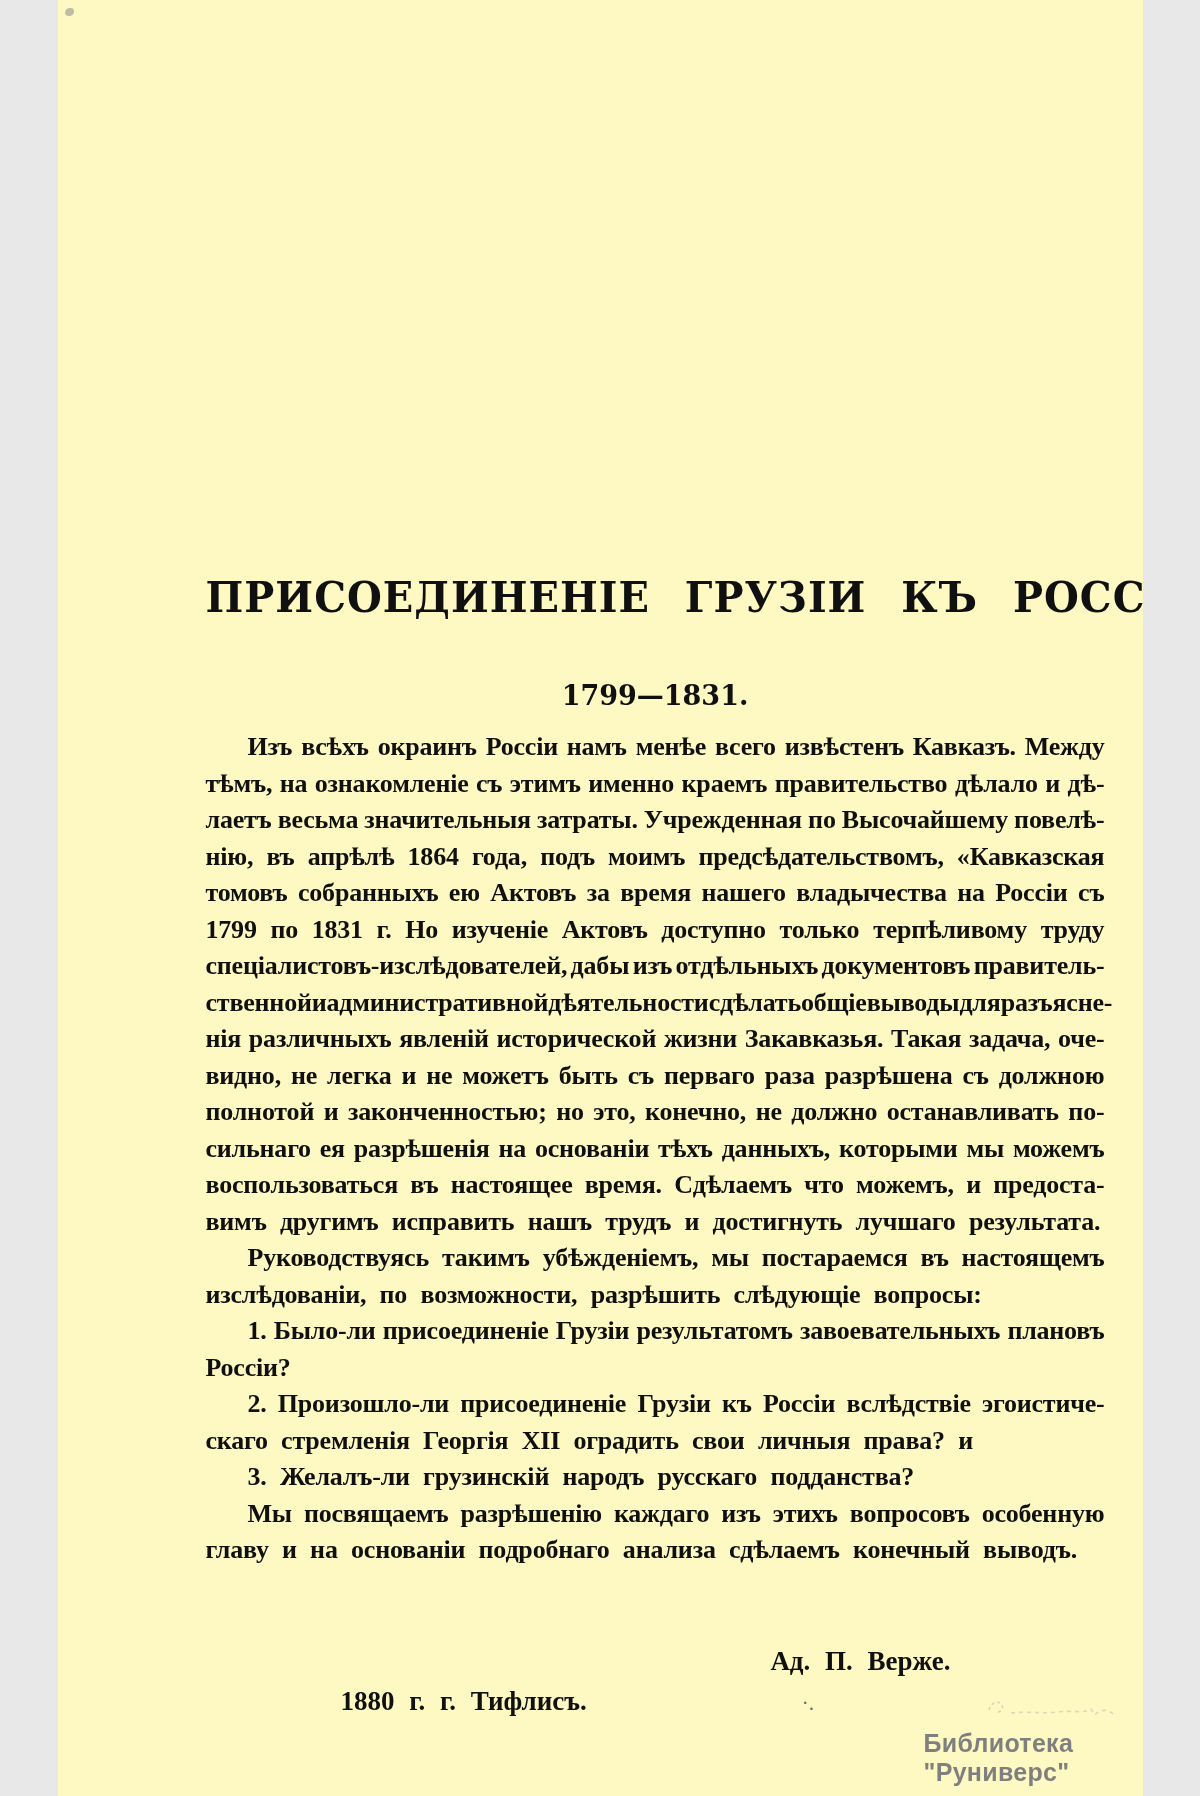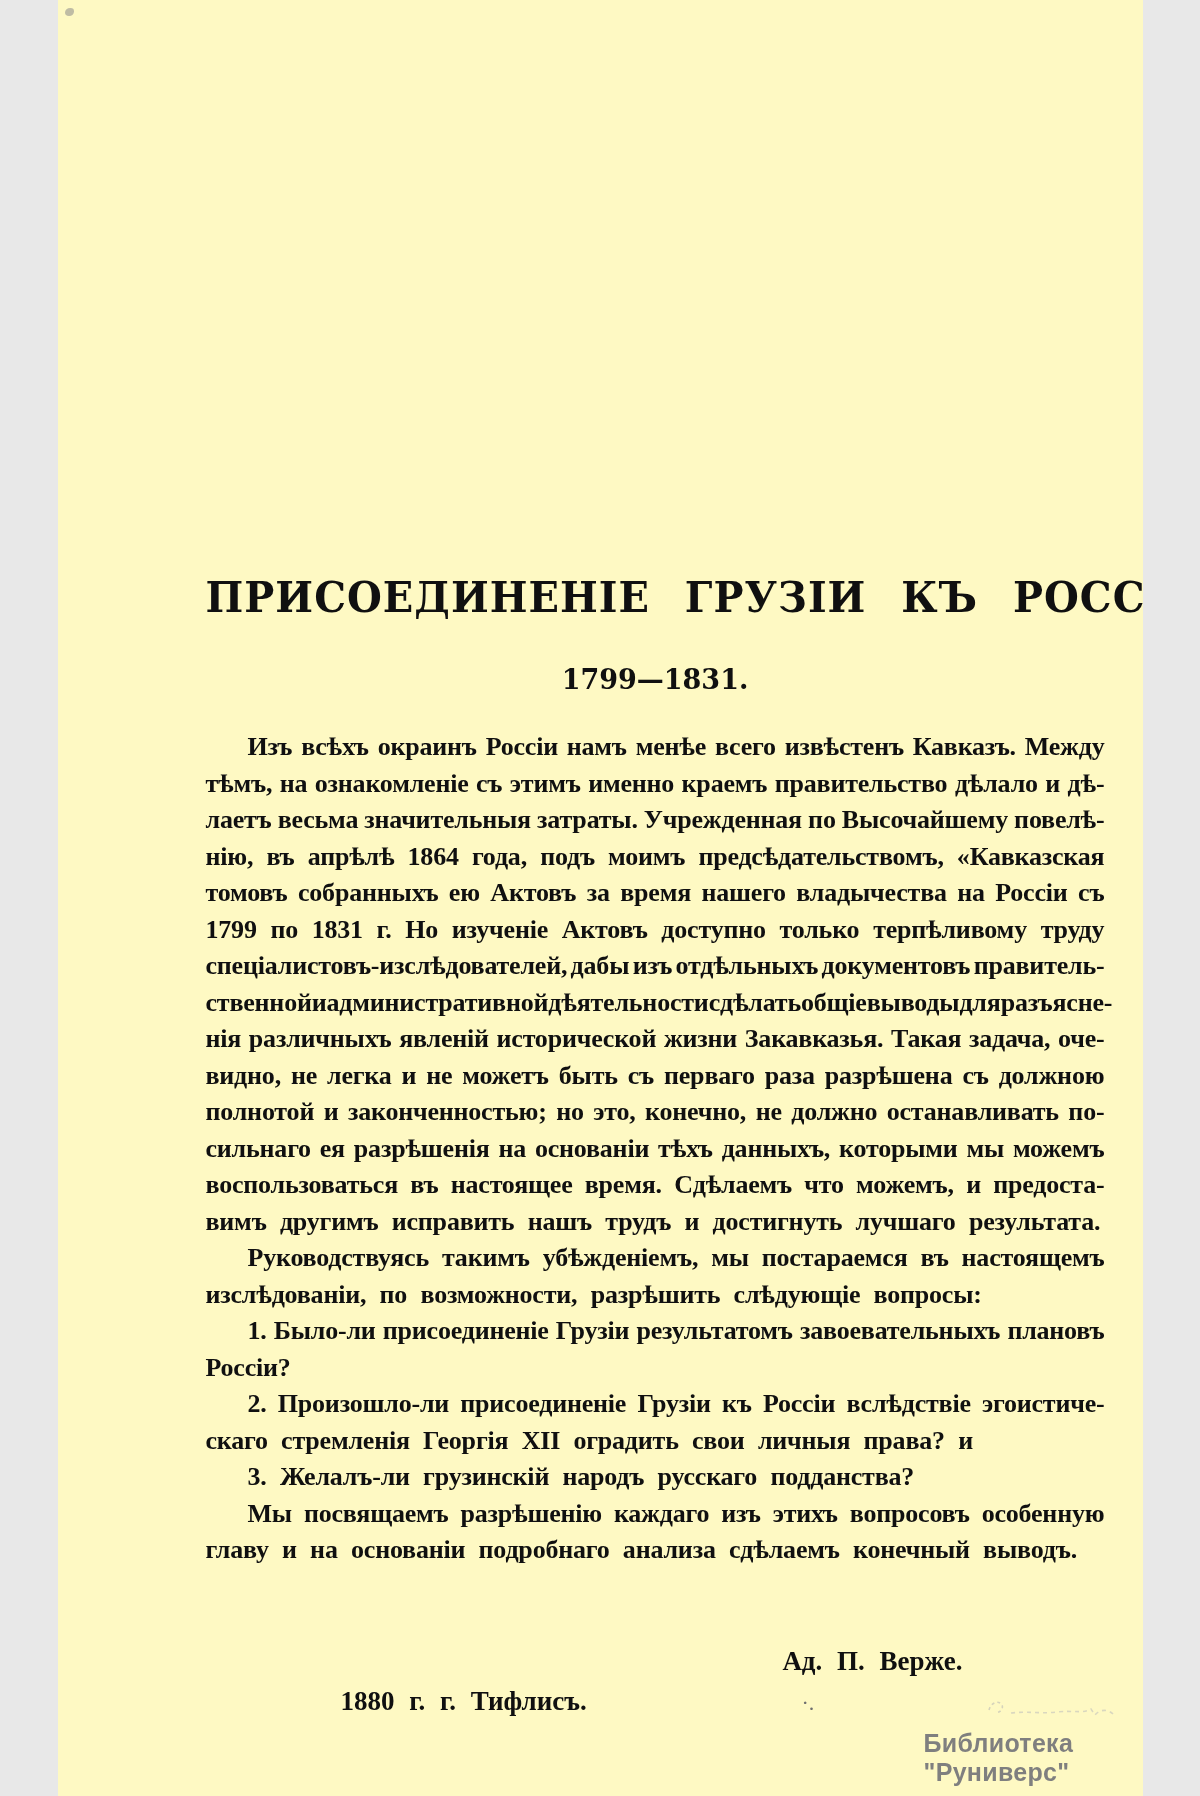--- a/index.html
+++ b/index.html
@@ -18,21 +18,21 @@
     font-weight:bold;
     font-size:40px;
     letter-spacing:1px;
     word-spacing:20px;
     text-align:center;
     white-space:nowrap;
     transform:scaleY(1.06);
     transform-origin:center top;
   }
   .subtitle {
-    position:absolute; left:148px; top:664px; width:899px;
+    position:absolute; left:148px; top:680px; width:899px;
     margin:0;
     font-family:"DejaVu Serif", serif;
     font-weight:bold;
     font-size:27px;
     text-align:center;
   }
   .body-text {
     position:absolute; left:148px; top:729px; width:899px;
     font-family:"Liberation Serif", serif;
     font-weight:bold;
@@ -45,21 +45,21 @@
     white-space:nowrap;
   }
   .line.just {
     display:flex;
     justify-content:space-between;
     align-items:baseline;
   }
   .line.end { word-spacing:7px; }
   .line.indent { padding-left:42px; box-sizing:border-box; }
   .signature {
-    position:absolute; right:180px; top:1646px;
+    position:absolute; right:192px; top:1646px;
     font-family:"Liberation Serif", serif;
     font-weight:bold;
     font-size:27px;
     word-spacing:8px;
   }
   .dateline {
     position:absolute; left:283px; top:1686px;
     font-family:"Liberation Serif", serif;
     font-weight:bold;
     font-size:27px;

